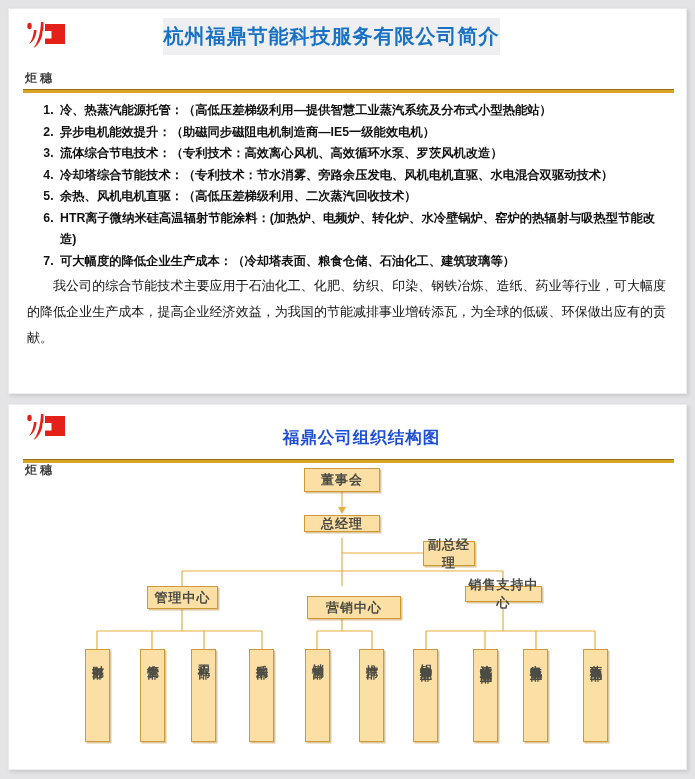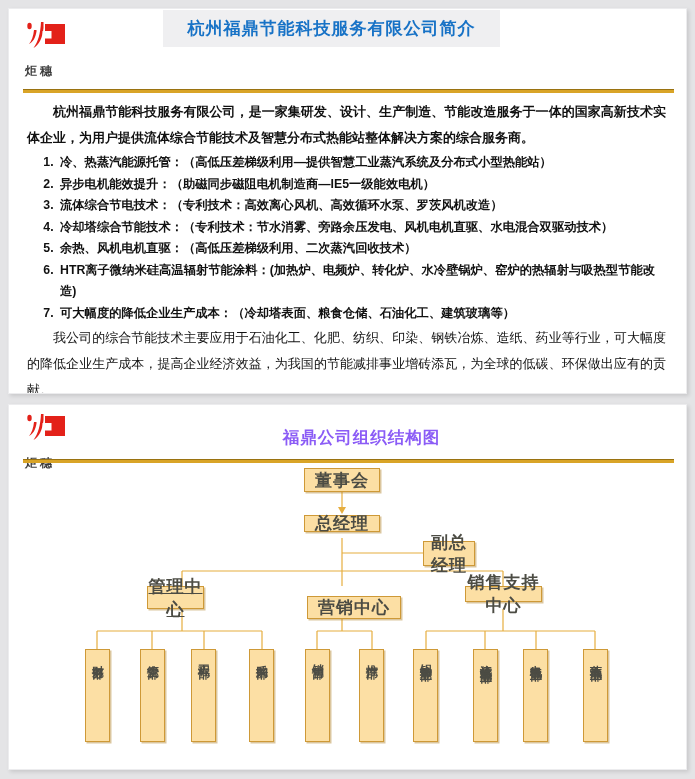--- a/index.html
+++ b/index.html
@@ -16,29 +16,29 @@
     box-shadow:2px 2px 4px rgba(0,0,0,0.12);
     overflow:hidden;
   }
   .card1 { top:8px; height:386px; }
   .card2 { top:404px; height:366px; }
 
   
   .logo { position:absolute; left:16px; width:60px; text-align:left; }
   .card1 .logo { top:12px; }
   .card2 .logo { top:8px; }
-  .logo-text { font-size:12px; font-weight:bold; color:#3c3c3c; letter-spacing:3px; margin-top:6px; }
+  .logo-text { font-size:12px; font-weight:bold; color:#3c3c3c; letter-spacing:3px; margin-top:13px; }
   .title-bar {
-    position:absolute; left:154px; top:1px; width:337px; height:37px;
-    background:#efeff1; color:#1772c6; font-weight:bold; font-size:17px;
+    position:absolute; left:154px; top:9px; width:337px; height:37px;
+    background:#efeff1; color:#1772c6; font-weight:bold; font-size:20px;
     line-height:37px; text-align:center; letter-spacing:1px;
   }
   .title2 {
     position:absolute; left:0; right:0; top:22px; text-align:center;
-    color:#8b5cf6; font-weight:bold; font-size:16.5px; letter-spacing:1px;padding-left:28px;
+    color:#1d4ed8; font-weight:bold; font-size:16.5px; letter-spacing:1px;padding-left:28px;
   }
   .gold-line {
     position:absolute; left:14px; right:12px; height:4px;
     background:#d9a427; border-top:1px solid #9a7210;
   }
   .card1 .gold-line { top:80px; }
   .card2 .gold-line { top:54px; }
 
   
   .doc-body { position:absolute; left:18px; right:20px; top:90px; color:#111; }
@@ -47,21 +47,21 @@
   .indent { text-indent:2em; }
   .doc-body ol { margin:1px 0 1px 0; padding-left:30px; font-weight:bold; }
   .doc-body li { font-size:12.3px; line-height:21.5px; padding-left:3px; }
 
   
   .node {
     position:absolute; background:#fcdfa4; border:1.5px solid #ce9937;
     box-shadow:1.5px 1.5px 0 rgba(176,128,40,0.45);
     color:#4c4c44; font-weight:bold; text-align:center;
   }
-  .hbox { font-size:17px; display:flex; align-items:center; justify-content:center; letter-spacing:1px; }
+  .hbox { font-size:13px; display:flex; align-items:center; justify-content:center; letter-spacing:1px; }
   .vbox {
     width:25px; height:93px; top:244px; font-size:12px;
     writing-mode:vertical-rl; text-orientation:upright;
     display:flex; align-items:center; justify-content:flex-start;
     padding-top:5px; letter-spacing:1px; line-height:25px;
   }
   .connectors { position:absolute; left:0; top:0; }
 </style>
 </head>
 <body>
@@ -74,21 +74,20 @@
       <path d="M16,1 C15.5,12 13,21 8.5,27 C14,24 17.5,17 18.5,7 L18.5,1 Z" fill="#e32119"></path>
       <rect x="20" y="3" width="20" height="20" fill="#e32119"></rect>
       <rect x="17.5" y="10" width="9" height="7.5" fill="#ffffff"></rect>
     </svg>
     <div class="logo-text">炬穗</div>
   </div>
   <div class="title-bar">杭州福鼎节能科技服务有限公司简介</div>
   <div class="gold-line"></div>
 
   <div class="doc-body">
-    <p class="p-bold indent">杭州福鼎节能科技服务有限公司，是一家集研发、设计、生产制造、节能改造服务于一体的国家高新技术实体企业，为用户提供流体综合节能技术及智慧分布式热能站整体解决方案的综合服务商。</p>
     <ol>
       <li>冷、热蒸汽能源托管：（高低压差梯级利用—提供智慧工业蒸汽系统及分布式小型热能站）</li>
       <li>异步电机能效提升：（助磁同步磁阻电机制造商—IE5一级能效电机）</li>
       <li>流体综合节电技术：（专利技术：高效离心风机、高效循环水泵、罗茨风机改造）</li>
       <li>冷却塔综合节能技术：（专利技术：节水消雾、旁路余压发电、风机电机直驱、水电混合双驱动技术）</li>
       <li>余热、风机电机直驱：（高低压差梯级利用、二次蒸汽回收技术）</li>
       <li>HTR离子微纳米硅高温辐射节能涂料：(加热炉、电频炉、转化炉、水冷壁锅炉、窑炉的热辐射与吸热型节能改造)</li>
       <li>可大幅度的降低企业生产成本：（冷却塔表面、粮食仓储、石油化工、建筑玻璃等）</li>
     </ol>
     <p class="indent">我公司的综合节能技术主要应用于石油化工、化肥、纺织、印染、钢铁冶炼、造纸、药业等行业，可大幅度的降低企业生产成本，提高企业经济效益，为我国的节能减排事业增砖添瓦，为全球的低碳、环保做出应有的贡献。</p>
@@ -142,21 +141,21 @@
       <line x1="586" y1="226" x2="586" y2="244"></line>
     </g>
     <polygon points="329,102 337,102 333,109" fill="#e6ae3f"></polygon>
   </svg>
 
   <div class="node hbox" style="left:295px; top:63px; width:76px; height:24px;">董事会</div>
 
   <div class="node hbox" style="left:295px; top:110px; width:76px; height:17px;">总经理</div>
   <div class="node hbox" style="left:414px; top:136px; width:52px; height:25px;">副总经理</div>
 
-  <div class="node hbox" style="left:138px; top:181px; width:57px; height:23px;text-decoration:underline;">管理中心</div>
+  <div class="node hbox" style="left:138px; top:181px; width:71px; height:23px;">管理中心</div>
   <div class="node hbox" style="left:298px; top:191px; width:94px; height:23px;">营销中心</div>
   <div class="node hbox" style="left:456px; top:181px; width:77px; height:16px;">销售支持中心</div>
 
   <div class="node vbox" style="left:76px;">财务部</div>
   <div class="node vbox" style="left:131px;">企管部</div>
   <div class="node vbox" style="left:182px;">工程部</div>
   <div class="node vbox" style="left:240px;">采购部</div>
   <div class="node vbox" style="left:296px;">销售部</div>
   <div class="node vbox" style="left:350px;">推广部</div>
   <div class="node vbox" style="left:404px;">锅炉事业部</div>

